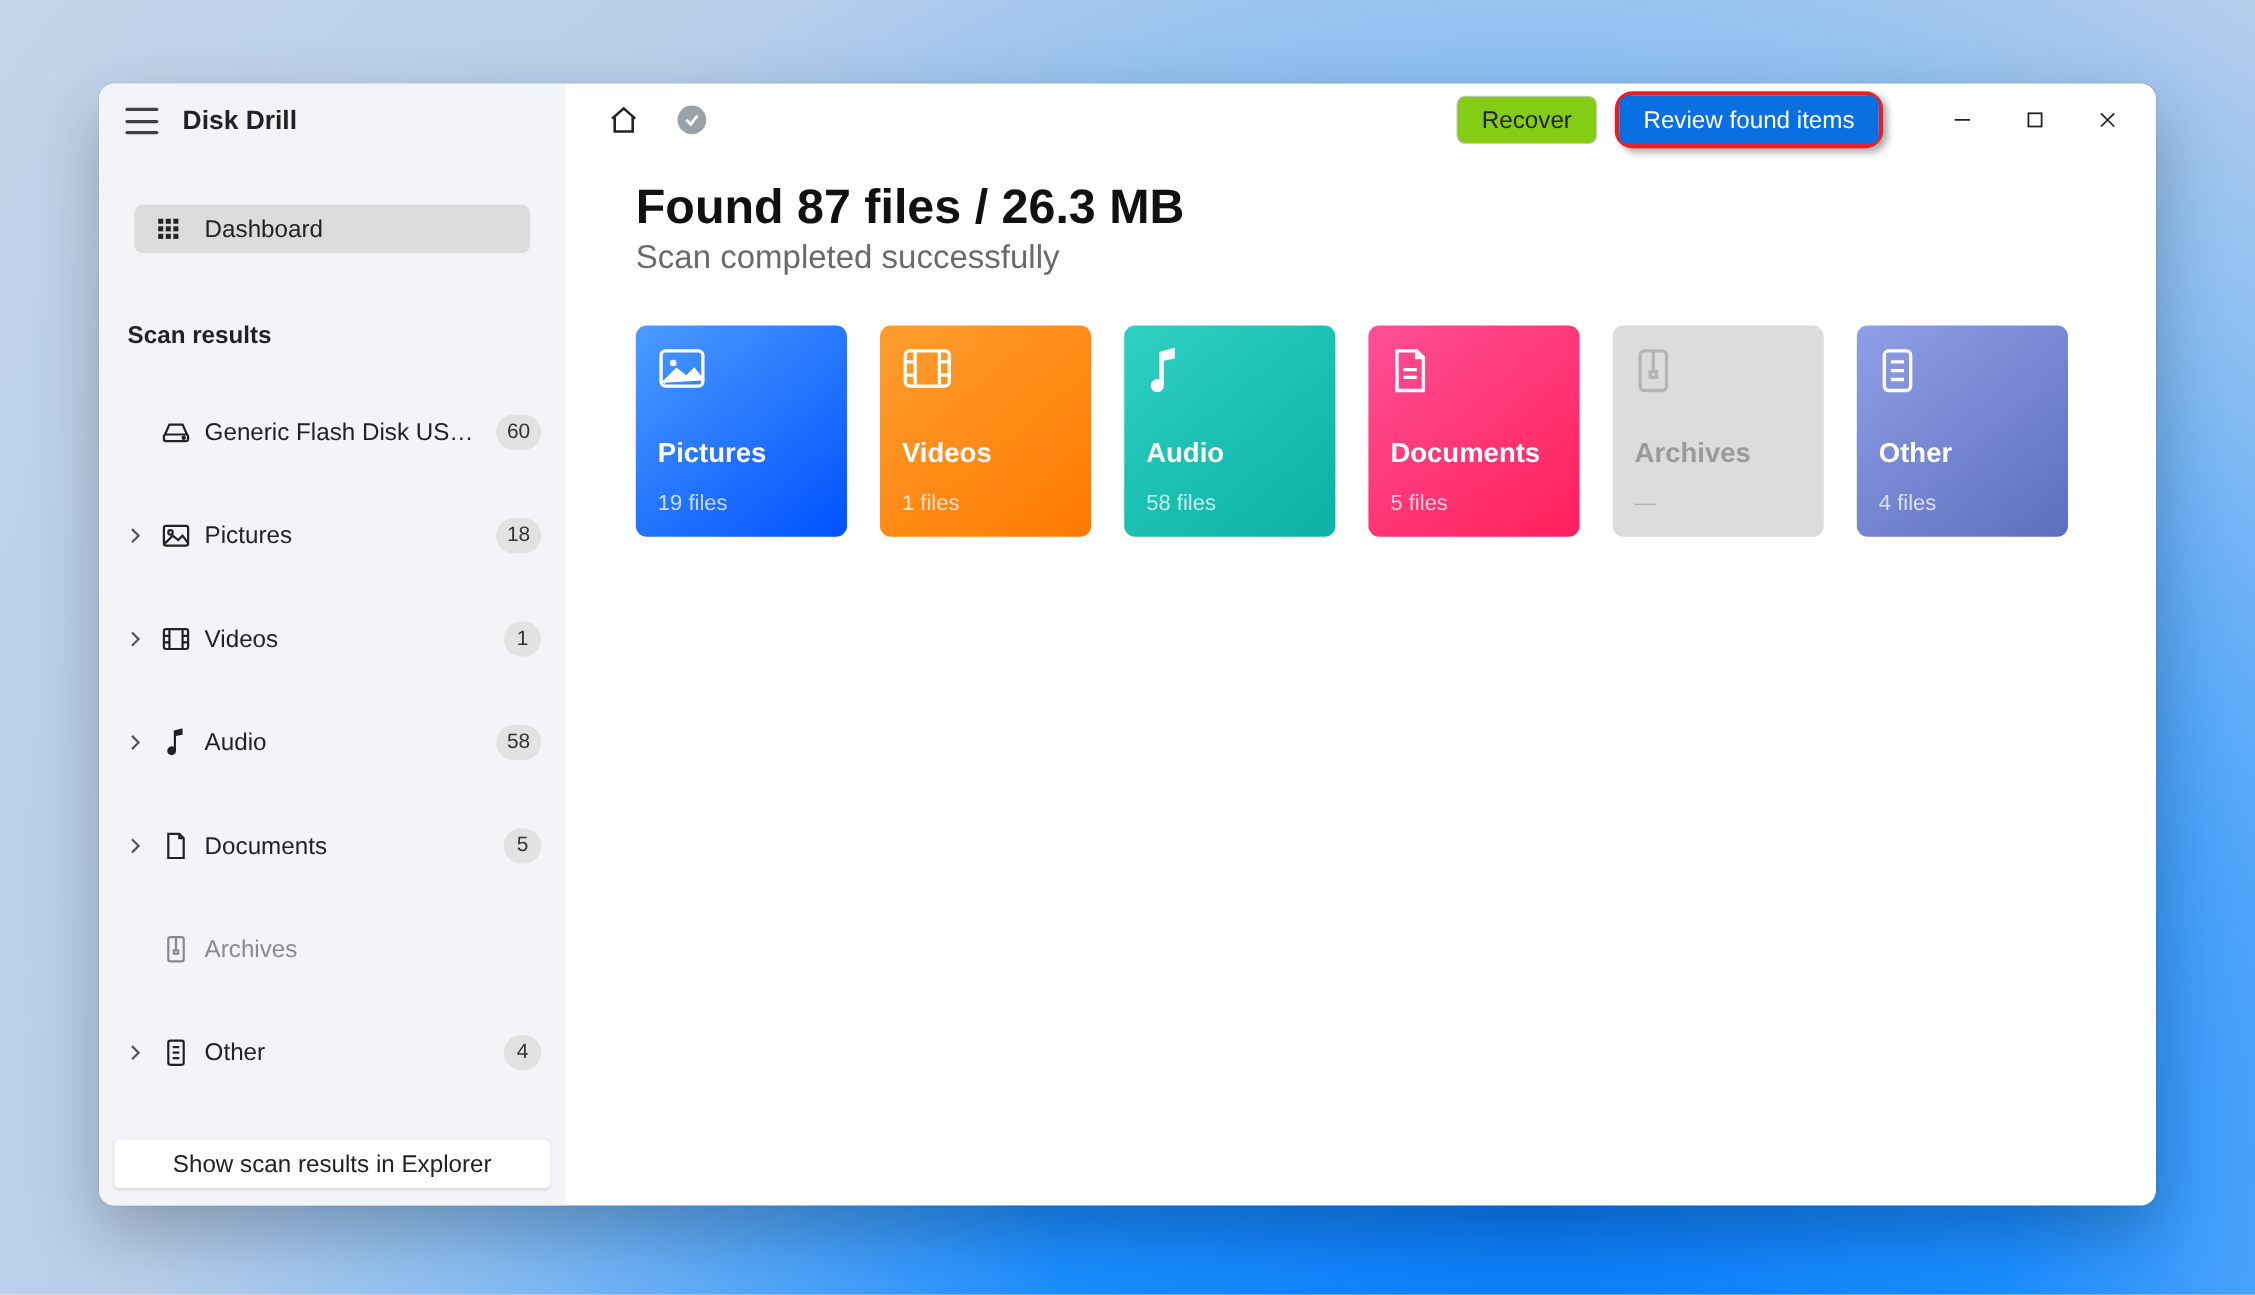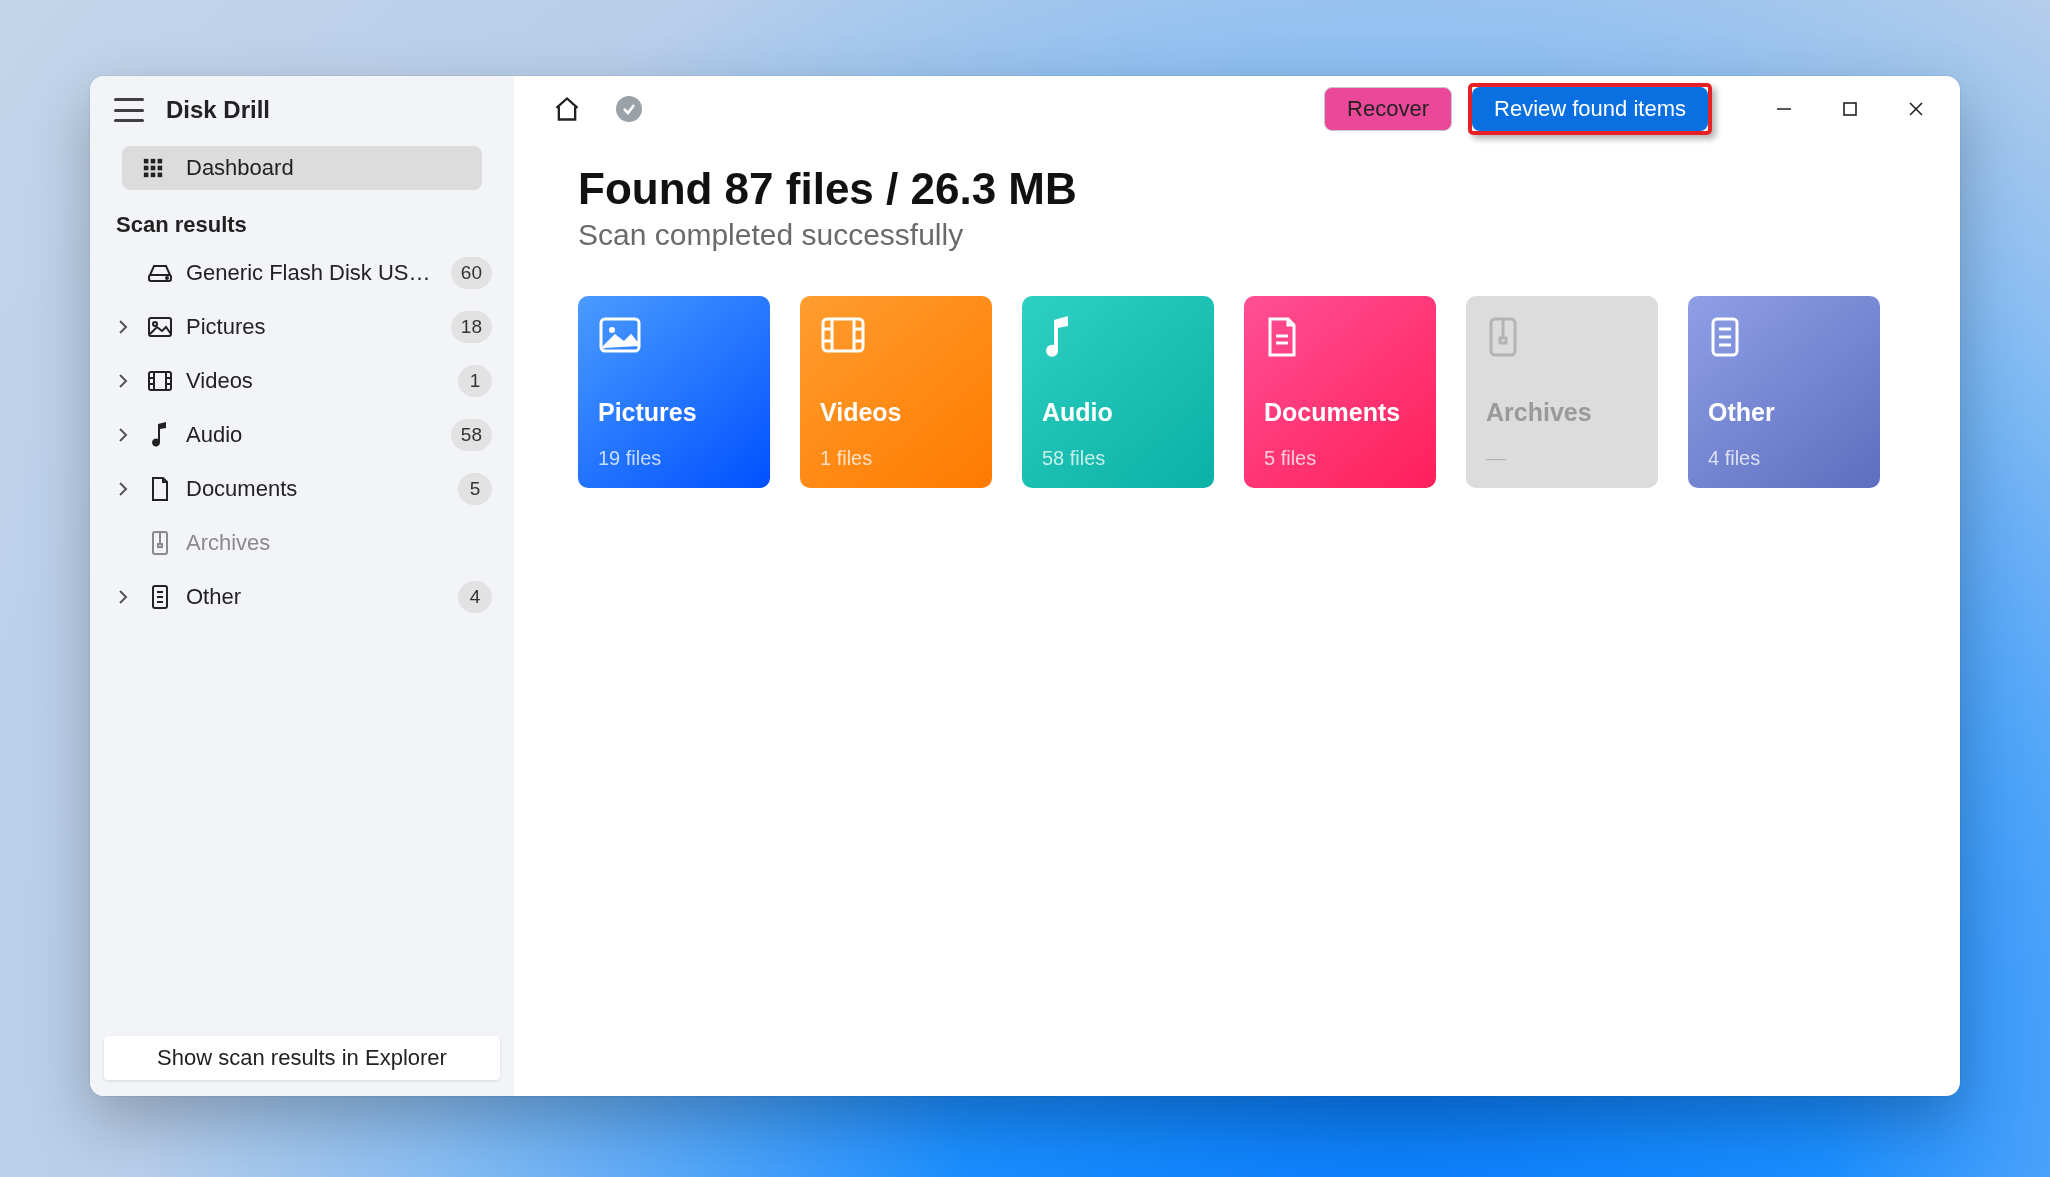--- a/index.html
+++ b/index.html
@@ -22,21 +22,21 @@
   .window {
     width:1870px; height:1020px;
     background:#fff; border-radius:14px;
     display:flex;
     box-shadow: 0 24px 60px rgba(0,0,0,.25), 0 0 0 1px rgba(0,0,0,.05);
     overflow:hidden;
     position:relative;
   }
 
   
-  .sidebar { width:424px; background:var(--sidebar-bg); display:flex; flex-direction:column; }
+  .sidebar { width:424px; background:var(--sidebar-bg); display:flex; flex-direction:column;gap:40px; }
   .sidebar-top { display:flex; align-items:center; gap:22px; padding:20px 24px 16px 24px; }
   .hamburger { width:30px; height:24px; display:flex; flex-direction:column; justify-content:space-between; }
   .hamburger span { height:3px; background:#404040; border-radius:2px; }
   .app-title { font-size:24px; font-weight:600; color:#222; }
   .nav-item {
     display:flex; align-items:center; gap:20px;
     padding:0 18px; margin:6px 32px; height:44px;
     border-radius:8px; color:#222; font-size:22px;
   }
   .nav-item.selected { background:#dcdcdc; }
@@ -73,24 +73,24 @@
   .status-check {
     width:26px; height:26px; border-radius:50%; background:#9aa1a7;
     display:flex; align-items:center; justify-content:center;
   }
   .top-right { margin-left:auto; display:flex; align-items:center; gap:16px; }
   .btn {
     height:44px; padding:0 22px; border-radius:8px;
     display:flex; align-items:center; justify-content:center;
     font-size:22px; cursor:pointer;
   }
-  .btn.outline { border:1px solid #c8c8c8; background:#ec4899; color:#222; }
+  .btn.outline { border:1px solid #c8c8c8; background:#84cc16; color:#222; }
   .btn.primary { background:#0a6fe0; color:#fff; font-weight:500; }
   .highlight-wrap {
-    border:4px solid var(--highlight-red); border-radius:5px;
+    border:4px solid var(--highlight-red); border-radius:16px;
     padding:0; box-shadow: 4px 4px 6px rgba(0,0,0,.3);
   }
   .win-controls { display:flex; align-items:center; gap:30px; margin-left:22px; padding:0 16px; }
   .win-ctrl { width:36px; height:36px; display:flex; align-items:center; justify-content:center; cursor:pointer; }
 
   .content { padding:22px 64px; }
   .headline { font-size:44px; font-weight:600; color:#111; }
   .subhead { font-size:30px; color:#6a6a6a; margin-top:4px; }
 
   .cards { display:flex; gap:30px; margin-top:44px; }

